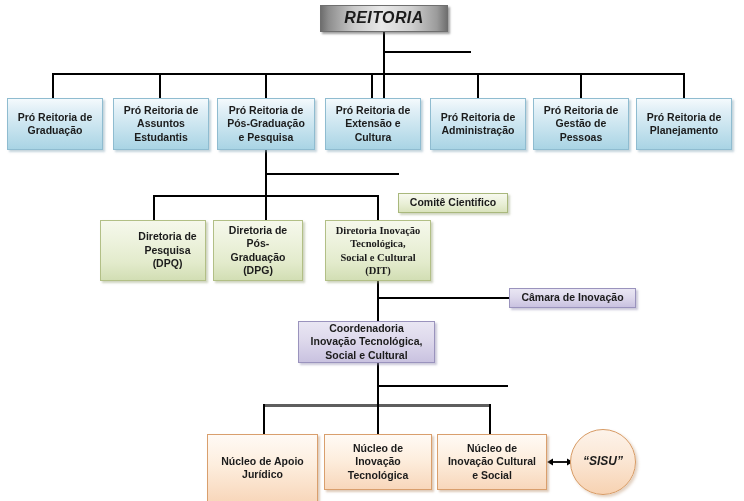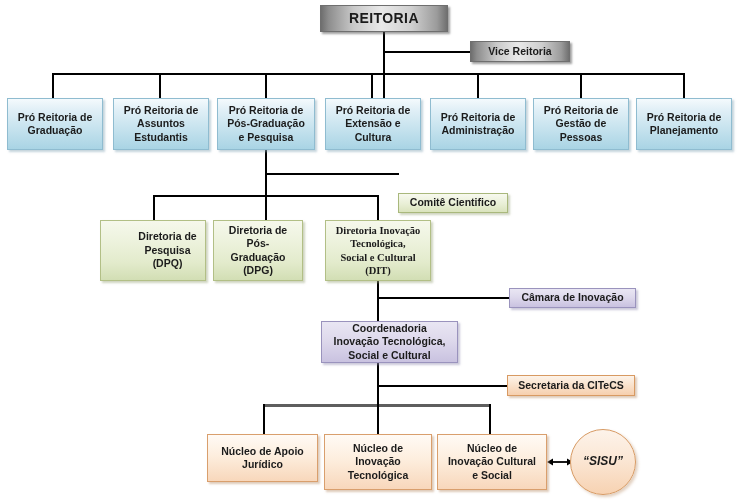--- a/index.html
+++ b/index.html
@@ -36,21 +36,21 @@
   .node .label { display: block; width: 100%; }
 
   
   .n-silver {
     border: 1px solid #6f6f6f;
     background: linear-gradient(to right,
         #6e6e6e 0%, #8d8d8d 6%, #c9c9c9 26%,
         #e9e9e9 48%, #cfcfcf 72%, #9b9b9b 92%, #707070 100%);
     box-shadow: 2px 2px 2px rgba(80,80,80,0.55);
   }
-  .n-silver.big { font-size: 14px; letter-spacing: .4px; }
+  .n-silver.big { font-size: 16px; letter-spacing: .4px; font-style: italic; }
 
   
   .n-blue {
     border: 1px solid #8fbcd0;
     background: linear-gradient(to bottom,
         #f4fafd 0%, #e2f0f7 20%, #c9e4ef 55%, #a9d4e4 100%);
     box-shadow: 2px 2px 2px rgba(140,170,185,0.5);
   }
 
   
@@ -147,23 +147,20 @@
 
   <div class="ln thick-grey" style="left:263px; top:404px; width:228px; height:3px;"></div>
   <div class="ln" style="left:263px; top:404px; width:2px; height:40px;"></div>
   <div class="ln" style="left:377px; top:404px; width:2px; height:40px;"></div>
   <div class="ln" style="left:489px; top:404px; width:2px; height:40px;"></div>
 
   <div class="node n-silver big" style="left:320px; top:5px; width:128px; height:27px;">
     <span class="label">REITORIA</span>
   </div>
 
-  <div class="node n-silver" style="left:470px; top:41px; width:100px; height:21px;">
-    <span class="label">Vice Reitoria</span>
-  </div>
 
   <div class="node n-blue" style="left:7px; top:98px; width:96px; height:52px;">
     <span class="label">Pró Reitoria de<br>Graduação</span>
   </div>
   <div class="node n-blue" style="left:113px; top:98px; width:96px; height:52px;">
     <span class="label">Pró Reitoria de<br>Assuntos<br>Estudantis</span>
   </div>
   <div class="node n-blue" style="left:217px; top:98px; width:98px; height:52px;">
     <span class="label">Pró Reitoria de<br>Pós-Graduação<br>e Pesquisa</span>
   </div>
@@ -191,29 +188,26 @@
     <span class="label">Diretoria de Pós-<br>Graduação<br>(DPG)</span>
   </div>
   <div class="node n-green" style="left:325px; top:220px; width:106px; height:61px;font-family:Liberation Serif, serif;">
     <span class="label">Diretoria Inovação<br>Tecnológica,<br>Social e Cultural<br>(DIT)</span>
   </div>
 
   <div class="node n-purple" style="left:509px; top:288px; width:127px; height:20px;">
     <span class="label">Câmara de Inovação</span>
   </div>
 
-  <div class="node n-purple" style="left:321px; top:321px; width:137px; height:42px;">
+  <div class="node n-purple" style="left:298px; top:321px; width:137px; height:42px;">
     <span class="label">Coordenadoria<br>Inovação Tecnológica,<br>Social e Cultural</span>
   </div>
 
-  <div class="node n-orange" style="left:507px; top:375px; width:128px; height:21px;">
-    <span class="label">Secretaria da CITeCS</span>
-  </div>
-
-  <div class="node n-orange light" style="left:207px; top:434px; width:111px; height:48px;">
+
+  <div class="node n-orange light" style="left:207px; top:434px; width:111px; height:68px;">
     <span class="label">Núcleo de Apoio<br>Jurídico</span>
   </div>
   <div class="node n-orange light" style="left:324px; top:434px; width:108px; height:56px;">
     <span class="label">Núcleo de<br>Inovação<br>Tecnológica</span>
   </div>
   <div class="node n-orange light" style="left:437px; top:434px; width:110px; height:56px;">
     <span class="label">Núcleo de<br>Inovação Cultural<br>e Social</span>
   </div>
 
   <div class="arrow-wrap" style="left:547px; top:454px; width:26px; height:16px;">

